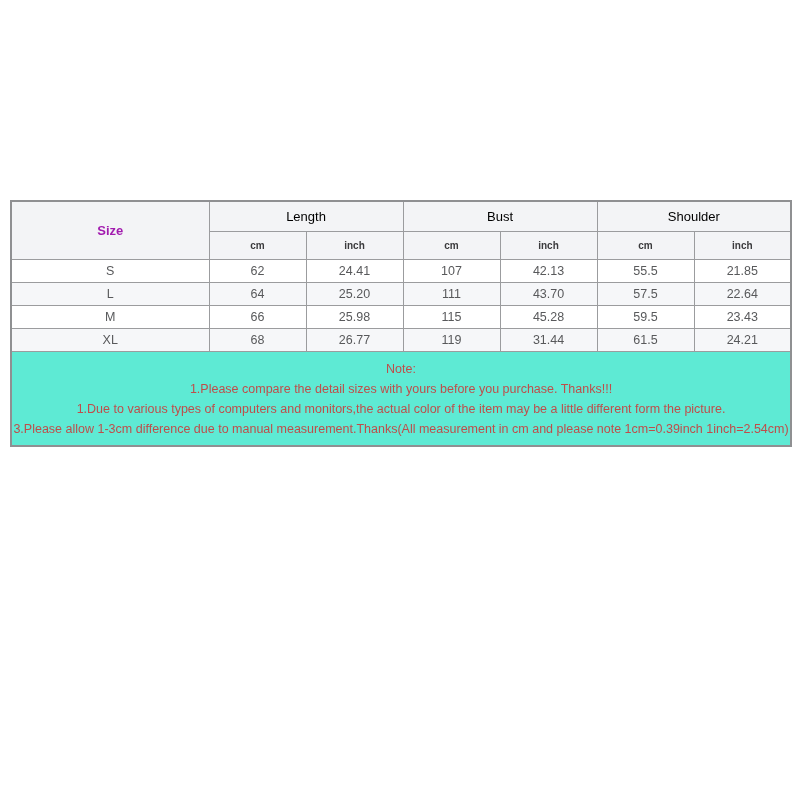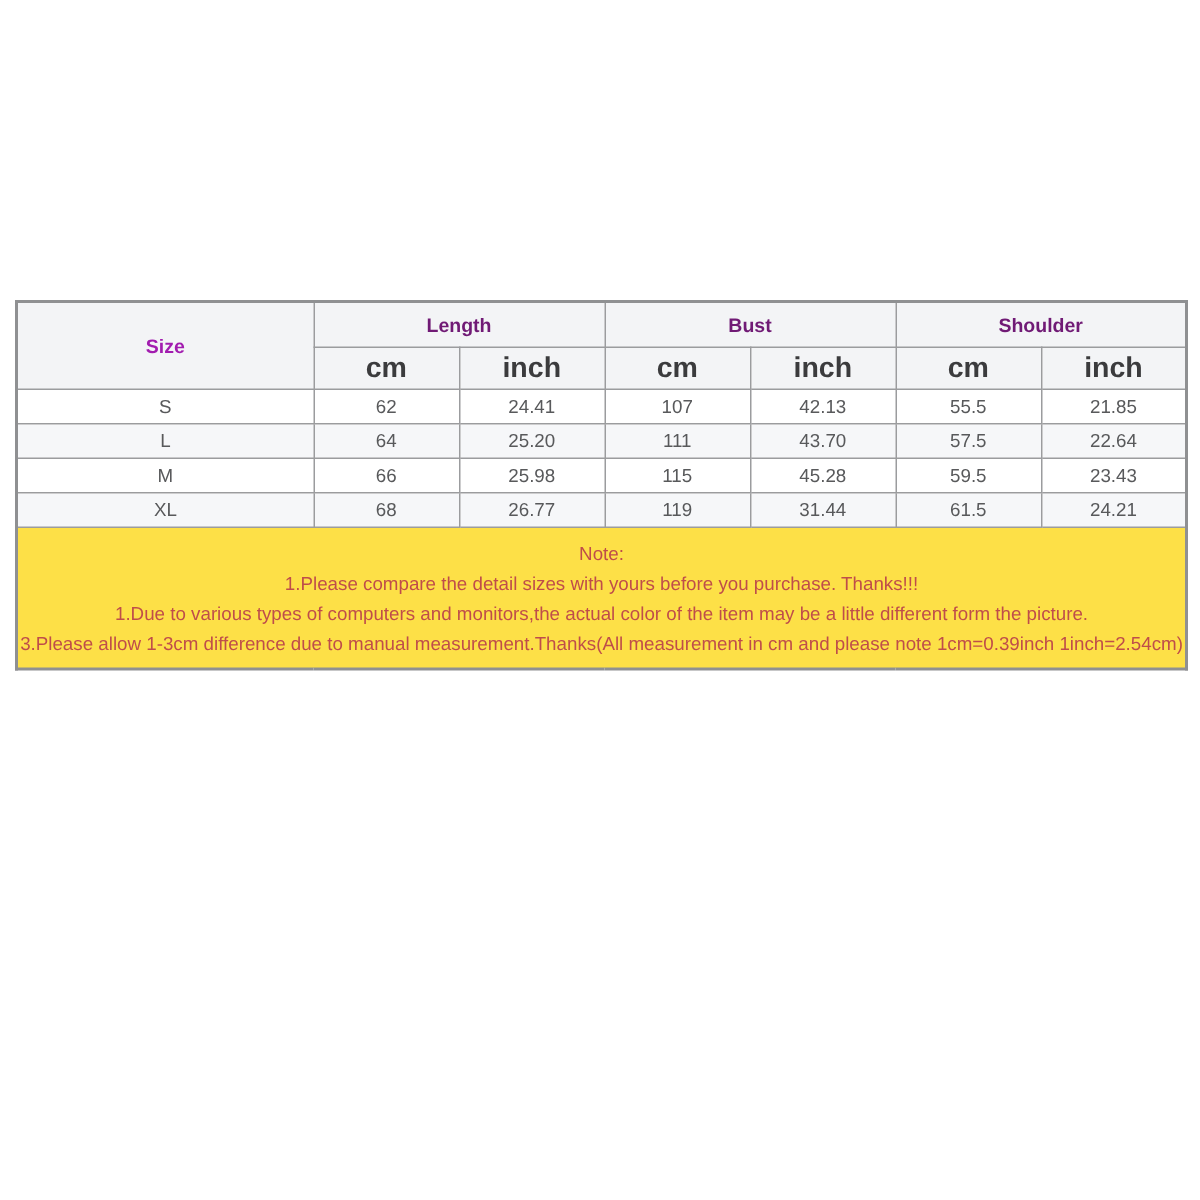--- a/index.html
+++ b/index.html
@@ -31,27 +31,27 @@
     text-align: center;
     vertical-align: middle;
     padding: 0;
     overflow: hidden;
     white-space: nowrap;
   }
   .size-table .group-row th {
     height: 29px;
     background: #f3f4f6;
     font-size: 13px;
-    font-weight: bold;
-    color: #701a75;
+    font-weight: normal;
+    color: #000000;
   }
   .size-table .unit-row th {
     height: 27px;
     background: #f3f4f6;
-    font-size: 19px;
+    font-size: 10px;
     font-weight: bold;
     color: #3b3b3d;
   }
   .size-table th.corner {
     background: #f3f4f6;
     font-size: 13px;
     font-weight: bold;
     color: #a21caf;
   }
   .size-table .data-row td {
@@ -59,21 +59,21 @@
     font-size: 12.5px;
     font-weight: normal;
     color: #58595b;
     background: #ffffff;
   }
   .size-table .data-row.stripe td {
     background: #f6f7f9;
   }
   .size-table .note-row td {
     height: 93px;
-    background: #fde047;
+    background: #5eead4;
     vertical-align: middle;
   }
   .note-block {
     line-height: 20px;
     font-size: 12.5px;
     color: #bf4d4a;
     text-align: center;
   }
 </style>
 </head>

